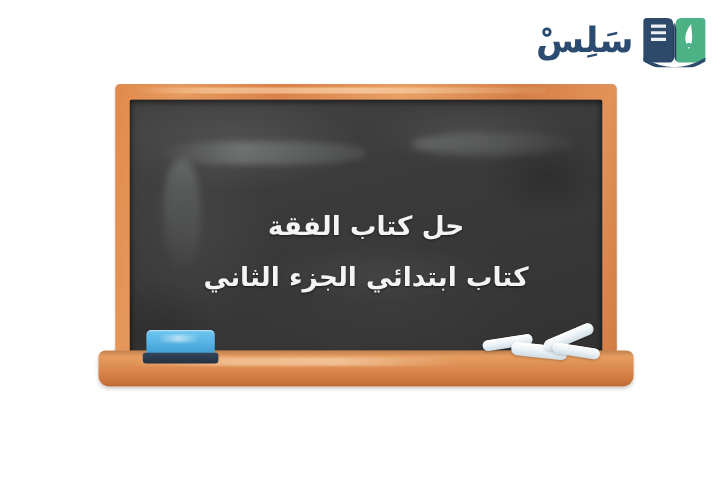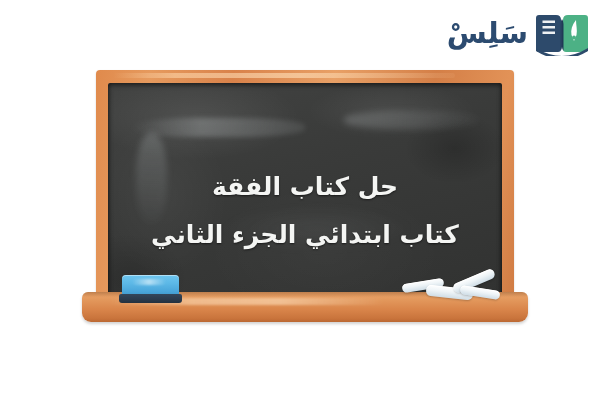--- a/index.html
+++ b/index.html
@@ -156,21 +156,21 @@
     direction: rtl;
     text-align: center;
     color: #f4f5f3;
     font-family: "DejaVu Sans", "Liberation Sans", sans-serif;
     font-weight: 700;
     text-shadow: 0 1px 2px rgba(0,0,0,0.55);
     padding-top: 38px;
   }
   .board-line {
     display: block;
-    font-size: 25px;
+    font-size: 22px;
     line-height: 1.9;
     letter-spacing: 0px;
     white-space: nowrap;
   }
 
   
   .ledge {
     position: absolute;
     left: 0;
     top: 222px;

